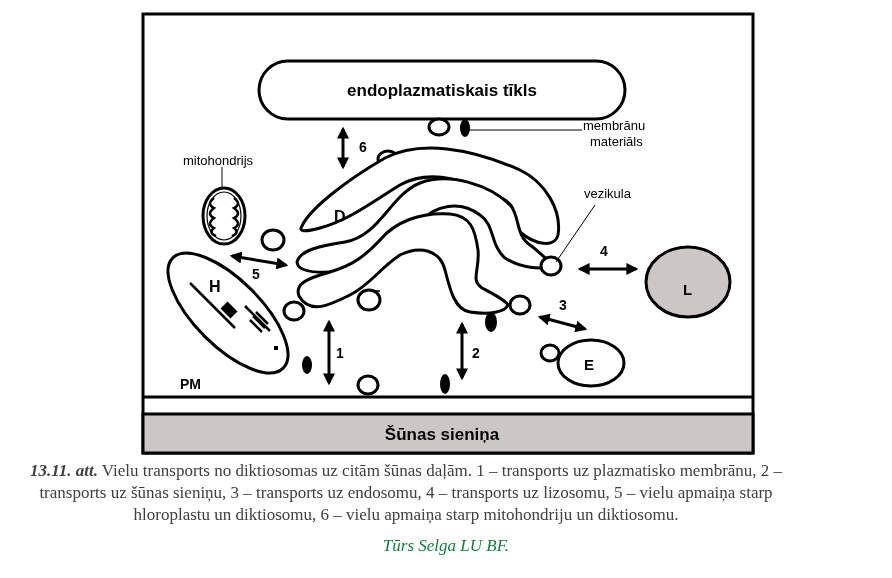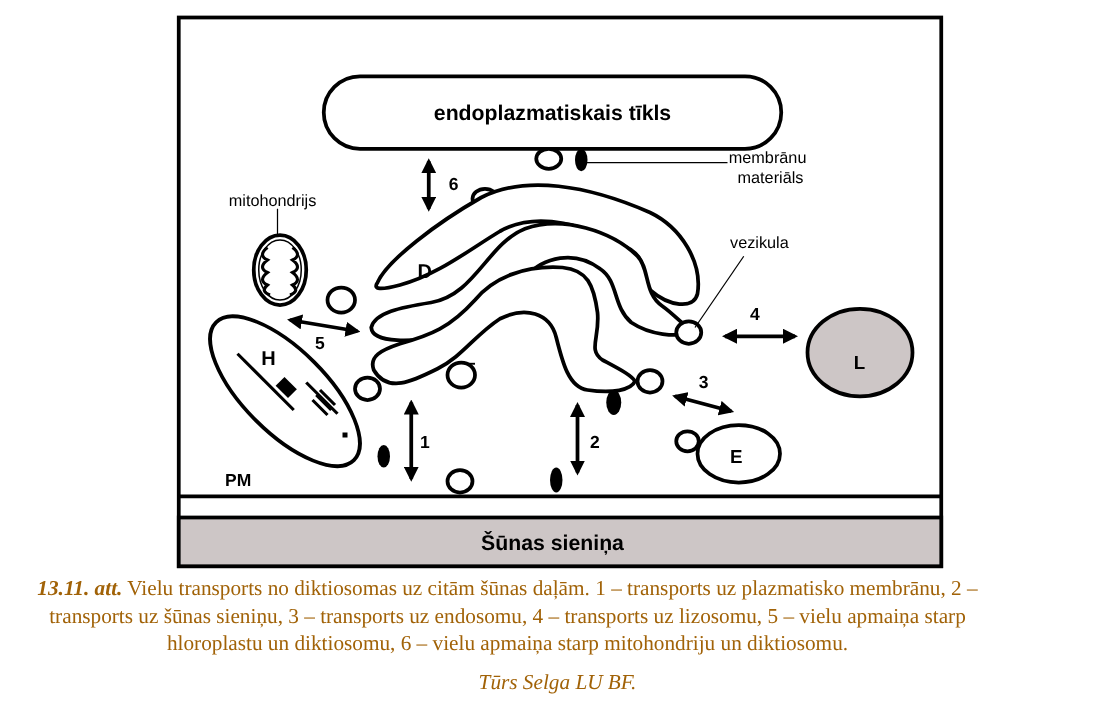--- a/index.html
+++ b/index.html
@@ -3,27 +3,27 @@
 <meta charset="utf-8">
 <style>
   html, body { margin: 0; padding: 0; background: #ffffff; }
   body { width: 892px; height: 578px; position: relative; overflow: hidden; }
   #fig { position: absolute; left: 0; top: 0; }
   .lbl-bold { font-family: "Liberation Sans", sans-serif; font-weight: bold; fill: #000; }
   .lbl { font-family: "Liberation Sans", sans-serif; fill: #000; }
   .caption {
     position: absolute; left: 0; top: 460px; width: 812px;
     text-align: center; font-family: "Liberation Serif", serif;
-    font-size: 17px; line-height: 22px; color: #a16207;
+    font-size: 17px; line-height: 22px; color: #404040;
   }
   .caption .lead { font-weight: bold; font-style: italic; }
   .credit {
     position: absolute; left: 0; top: 536px; width: 892px;
     text-align: center; font-family: "Liberation Serif", serif;
-    font-style: italic; font-size: 17px; color: #a16207;
+    font-style: italic; font-size: 17px; color: #15803d;
   }
 </style>
 </head>
 <body>
 
 <svg id="fig" width="892" height="460" viewBox="0 0 892 460">
   <defs>
     <marker id="ah" viewBox="0 0 10 10" refX="8" refY="5" markerWidth="4" markerHeight="4" orient="auto-start-reverse">
       <path d="M0,0 L10,5 L0,10 z" fill="#000"></path>
     </marker>

